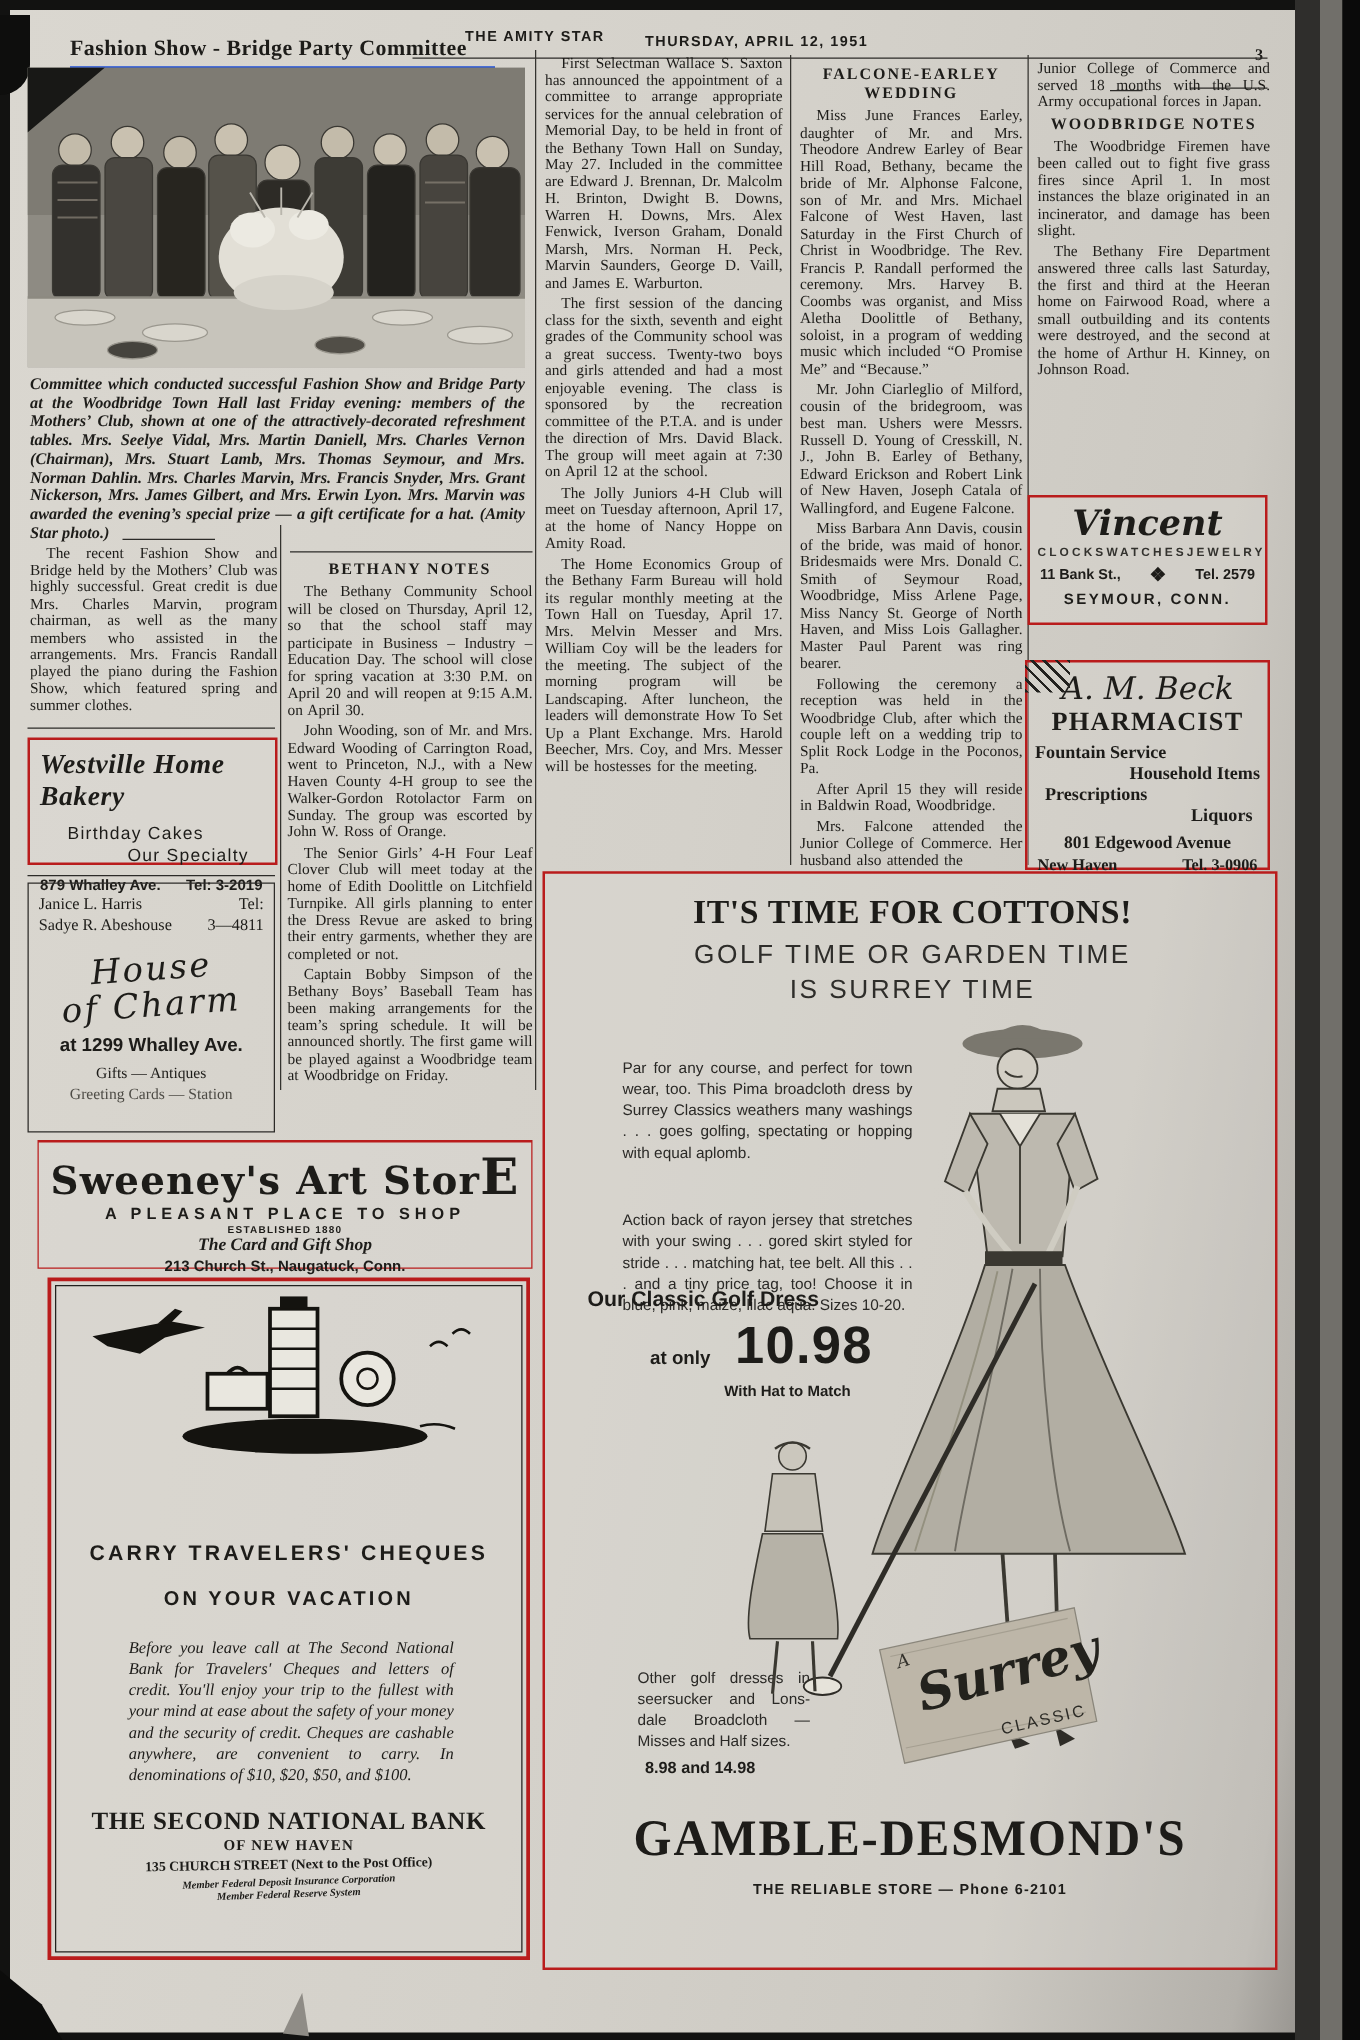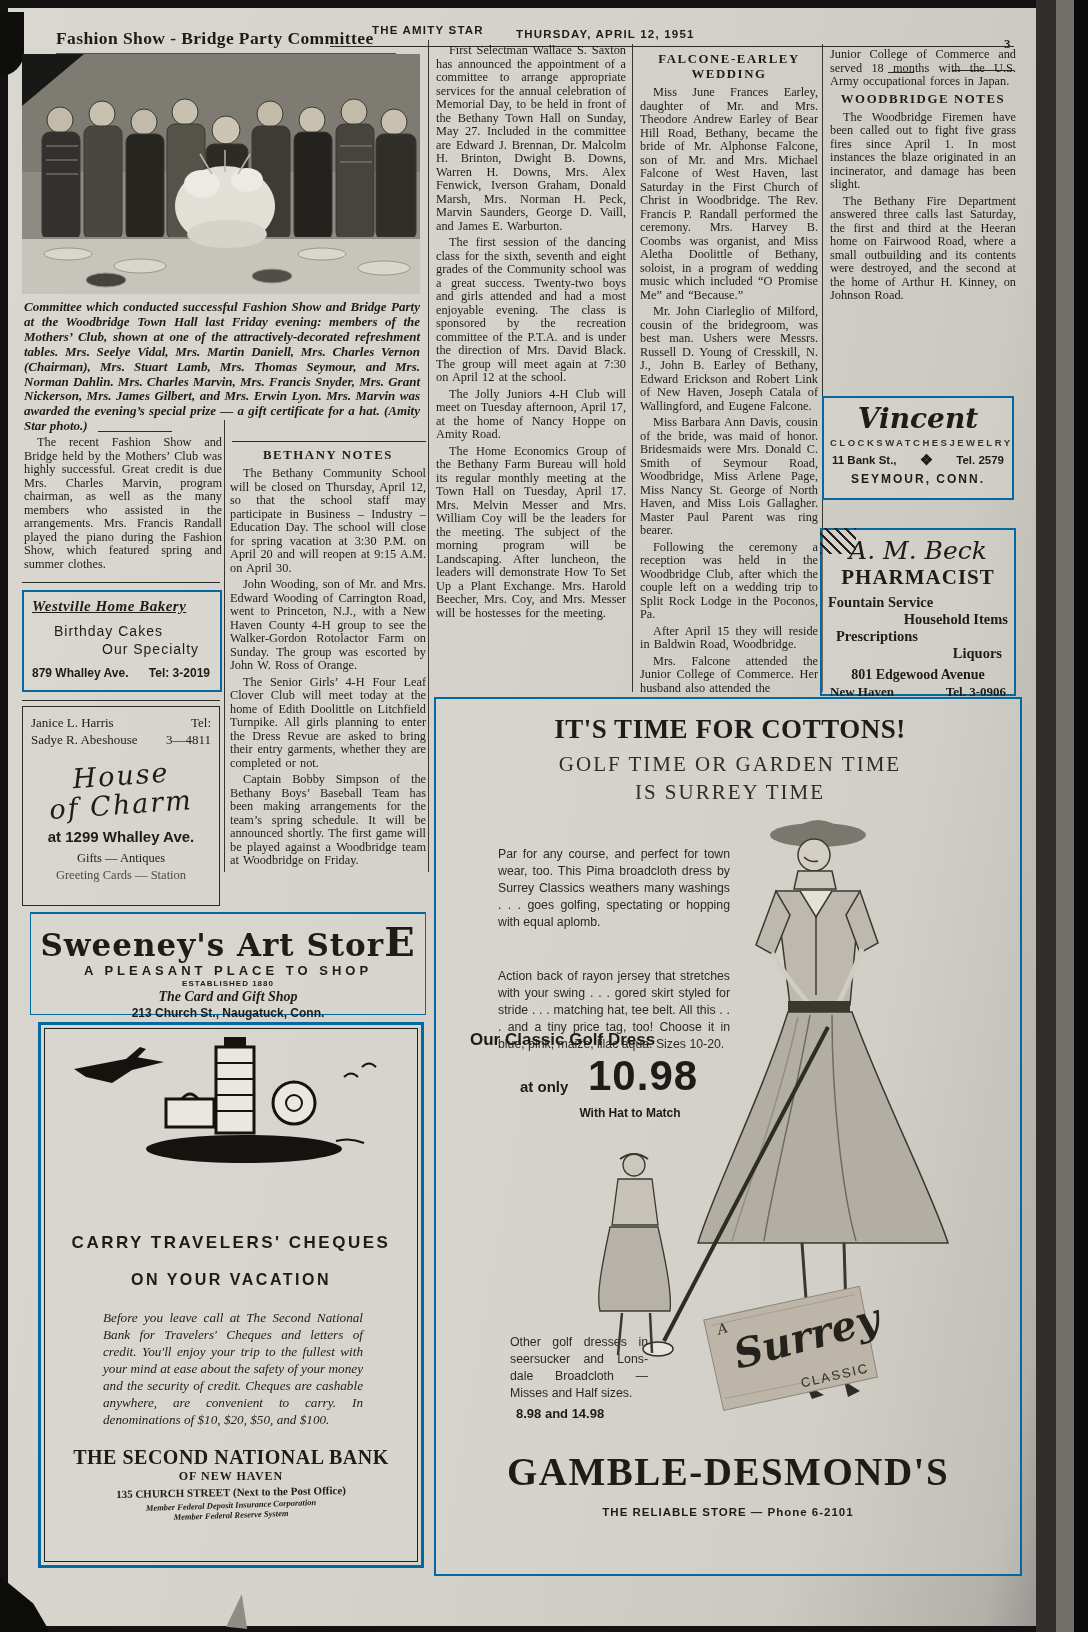--- a/index.html
+++ b/index.html
@@ -16,32 +16,32 @@
              clip-path:polygon(0 18%,52% 58%,78% 100%,0 100%);}
   .vline{position:absolute;width:1px;background:#34332f;}
   .hline{position:absolute;height:1px;background:#2c2b28;}
   .headline{font-weight:bold;font-size:17.5px;letter-spacing:.4px;border-bottom:6px solid #1d4ed8;padding-bottom:4px;}
   .mast{font-family:"Liberation Sans",sans-serif;font-weight:bold;font-size:11.5px;letter-spacing:1.2px;}
   .pageno{font-weight:bold;font-size:13px;}
   .caption{font-style:italic;font-weight:bold;font-size:13px;line-height:14.9px;text-align:justify;}
   .art{font-size:12.3px;line-height:13.5px;text-align:justify;margin:0 0 3px 0;text-indent:13px;word-spacing:1.2px;}
   .art.noind{text-indent:0;}
   .shead{font-weight:bold;font-size:12.8px;letter-spacing:1.6px;text-align:center;margin:0 0 4px 0;}
-  .adbox{position:absolute;border:2px solid #0369a1;background:rgba(222,219,212,.35);}
+  .adbox{position:absolute;border:2px solid #b91c1c;background:rgba(222,219,212,.35);}
   .adbox-thin{position:absolute;border:1px solid #2c2b28;}
-  .bak-name{font-weight:bold;font-style:italic;font-size:15px;letter-spacing:.5px;text-decoration:underline;}
+  .bak-name{font-weight:bold;font-style:italic;font-size:22px;letter-spacing:.5px;}
   .sans{font-family:"Liberation Sans",sans-serif;}
   .charm-script{font-style:italic;font-size:27px;font-family:"DejaVu Serif",serif;transform:rotate(-4deg);letter-spacing:2px;}
   .sweeney-name{font-weight:bold;font-size:31px;letter-spacing:1px;font-family:"DejaVu Serif",serif;}
   .sweeney-big{font-size:40px;}
   .bank-head{font-family:"Liberation Sans",sans-serif;font-weight:bold;font-size:17px;letter-spacing:2.5px;text-align:center;}
   .bank-body{font-style:italic;font-size:13.2px;line-height:17px;text-align:justify;}
   .bank-name{font-weight:bold;font-size:20px;letter-spacing:.5px;text-align:center;}
   .cot-h1{font-weight:bold;font-size:27px;letter-spacing:.5px;text-align:center;}
-  .cot-h2{font-family:Liberation Serif, serif;font-size:21px;letter-spacing:2px;text-align:center;color:#2e2d2a;}
+  .cot-h2{font-family:Liberation Sans, sans-serif;font-size:21px;letter-spacing:2px;text-align:center;color:#2e2d2a;}
   .cot-body{font-family:"Liberation Sans",sans-serif;font-size:12.3px;line-height:17px;text-align:justify;color:#2a2926;}
   .cot-offer{font-family:"Liberation Sans",sans-serif;font-weight:bold;font-size:17px;text-align:left;}
   .price{font-family:"Liberation Sans",sans-serif;font-weight:bold;font-size:42px;letter-spacing:1px;}
   .gamble{font-weight:bold;font-size:39px;letter-spacing:1.5px;text-align:center;transform:scaleY(1.05);}
   .vin-name{font-style:italic;font-weight:bold;font-size:28px;text-align:center;font-family:"DejaVu Serif",serif;}
   .vin-row{font-family:"Liberation Sans",sans-serif;font-size:9.5px;letter-spacing:2.5px;font-weight:bold;color:#33322e;}
   .beck-name{font-style:italic;font-size:25px;text-align:center;font-family:"DejaVu Serif",serif;}
   .beck-title{font-weight:bold;font-size:21px;letter-spacing:1px;text-align:center;}
   .beck-item{font-size:14.5px;font-weight:bold;}
   .hatch{position:absolute;left:-2px;top:-2px;width:36px;height:26px;

